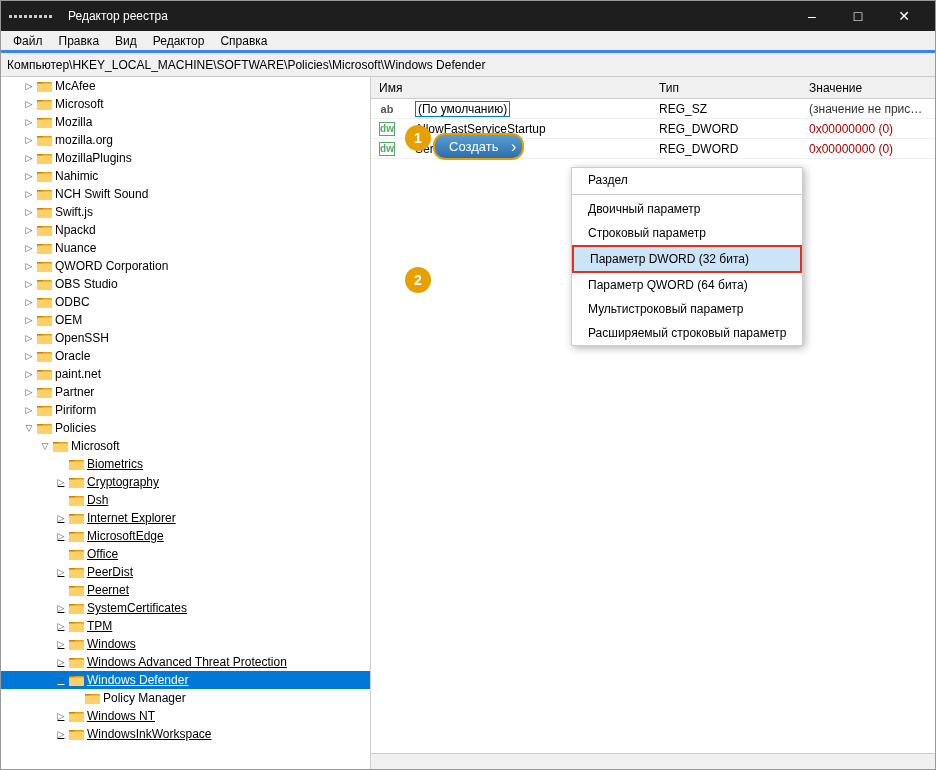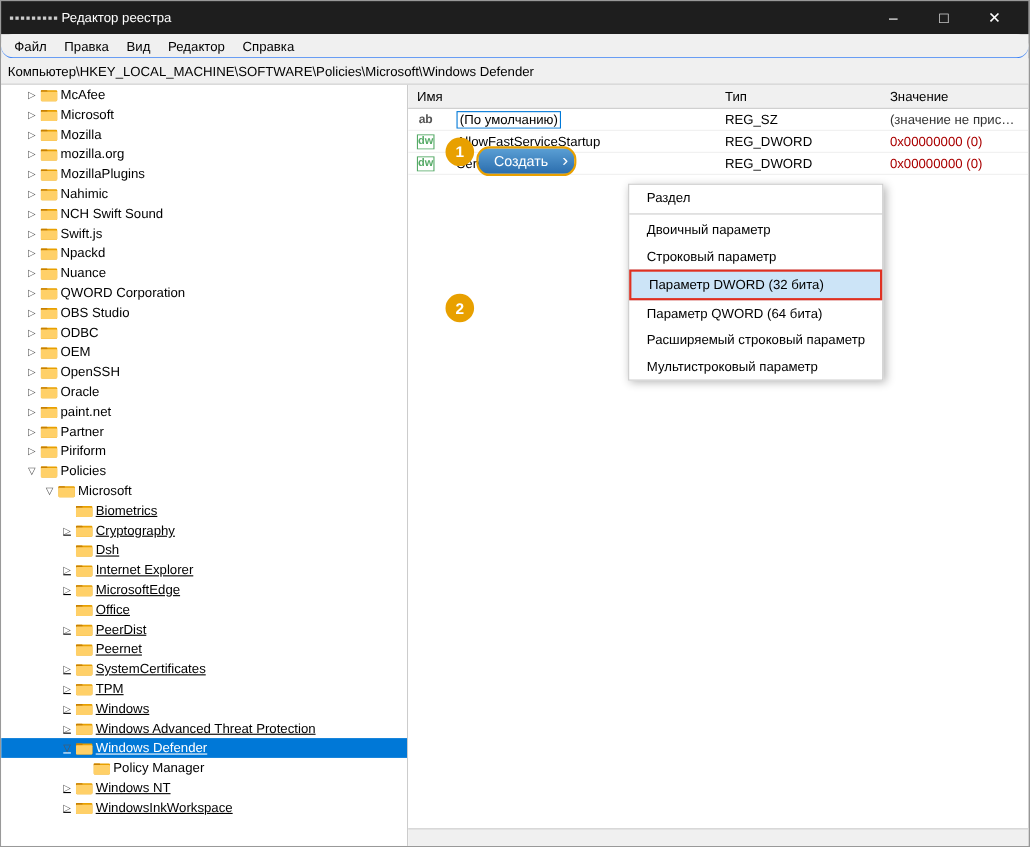--- a/index.html
+++ b/index.html
@@ -28,21 +28,21 @@
       display: flex;
       align-items: center;
       justify-content: space-between;
       padding: 0 8px;
       height: 30px;
       flex-shrink: 0;
     }
     .title-bar-left {
       display: flex;
       align-items: center;
-      gap: 4px;
+      gap: 16px;
     }
     .title-bar-icon {
       display: flex;
       gap: 2px;
     }
     .title-bar-icon span {
       display: inline-block;
       width: 3px;
       height: 3px;
       background: #ccc;
@@ -68,23 +68,22 @@
       justify-content: center;
     }
 
     
     .menu-bar {
       background: #f0f0f0;
       display: flex;
       align-items: center;
       height: 22px;
       padding: 0 4px;
-      border-bottom: 1px solid #3b82f6;
+      border-bottom: 3px solid #3b82f6;
       flex-shrink: 0;
-      border-radius: 11px;
     }
     .menu-item {
       padding: 2px 8px;
       cursor: pointer;
       font-size: 12px;
       color: #000;
     }
 
     
     .address-bar {
@@ -865,20 +864,20 @@
         <span>2</span>
       </div>
 
       <div class="dropdown-menu">
         <div class="dropdown-item">Раздел</div>
         <div class="dropdown-separator"></div>
         <div class="dropdown-item">Двоичный параметр</div>
         <div class="dropdown-item">Строковый параметр</div>
         <div class="dropdown-item highlighted">Параметр DWORD (32 бита)</div>
         <div class="dropdown-item">Параметр QWORD (64 бита)</div>
+        <div class="dropdown-item">Мультистроковый параметр</div>
         <div class="dropdown-item">Расширяемый строковый параметр</div>
-        <div class="dropdown-item">Мультистроковый параметр</div>
       </div>
 
       <div class="right-panel-scrollbar"></div>
     </div>
   </div>
 </div>
 
 </body></html>

